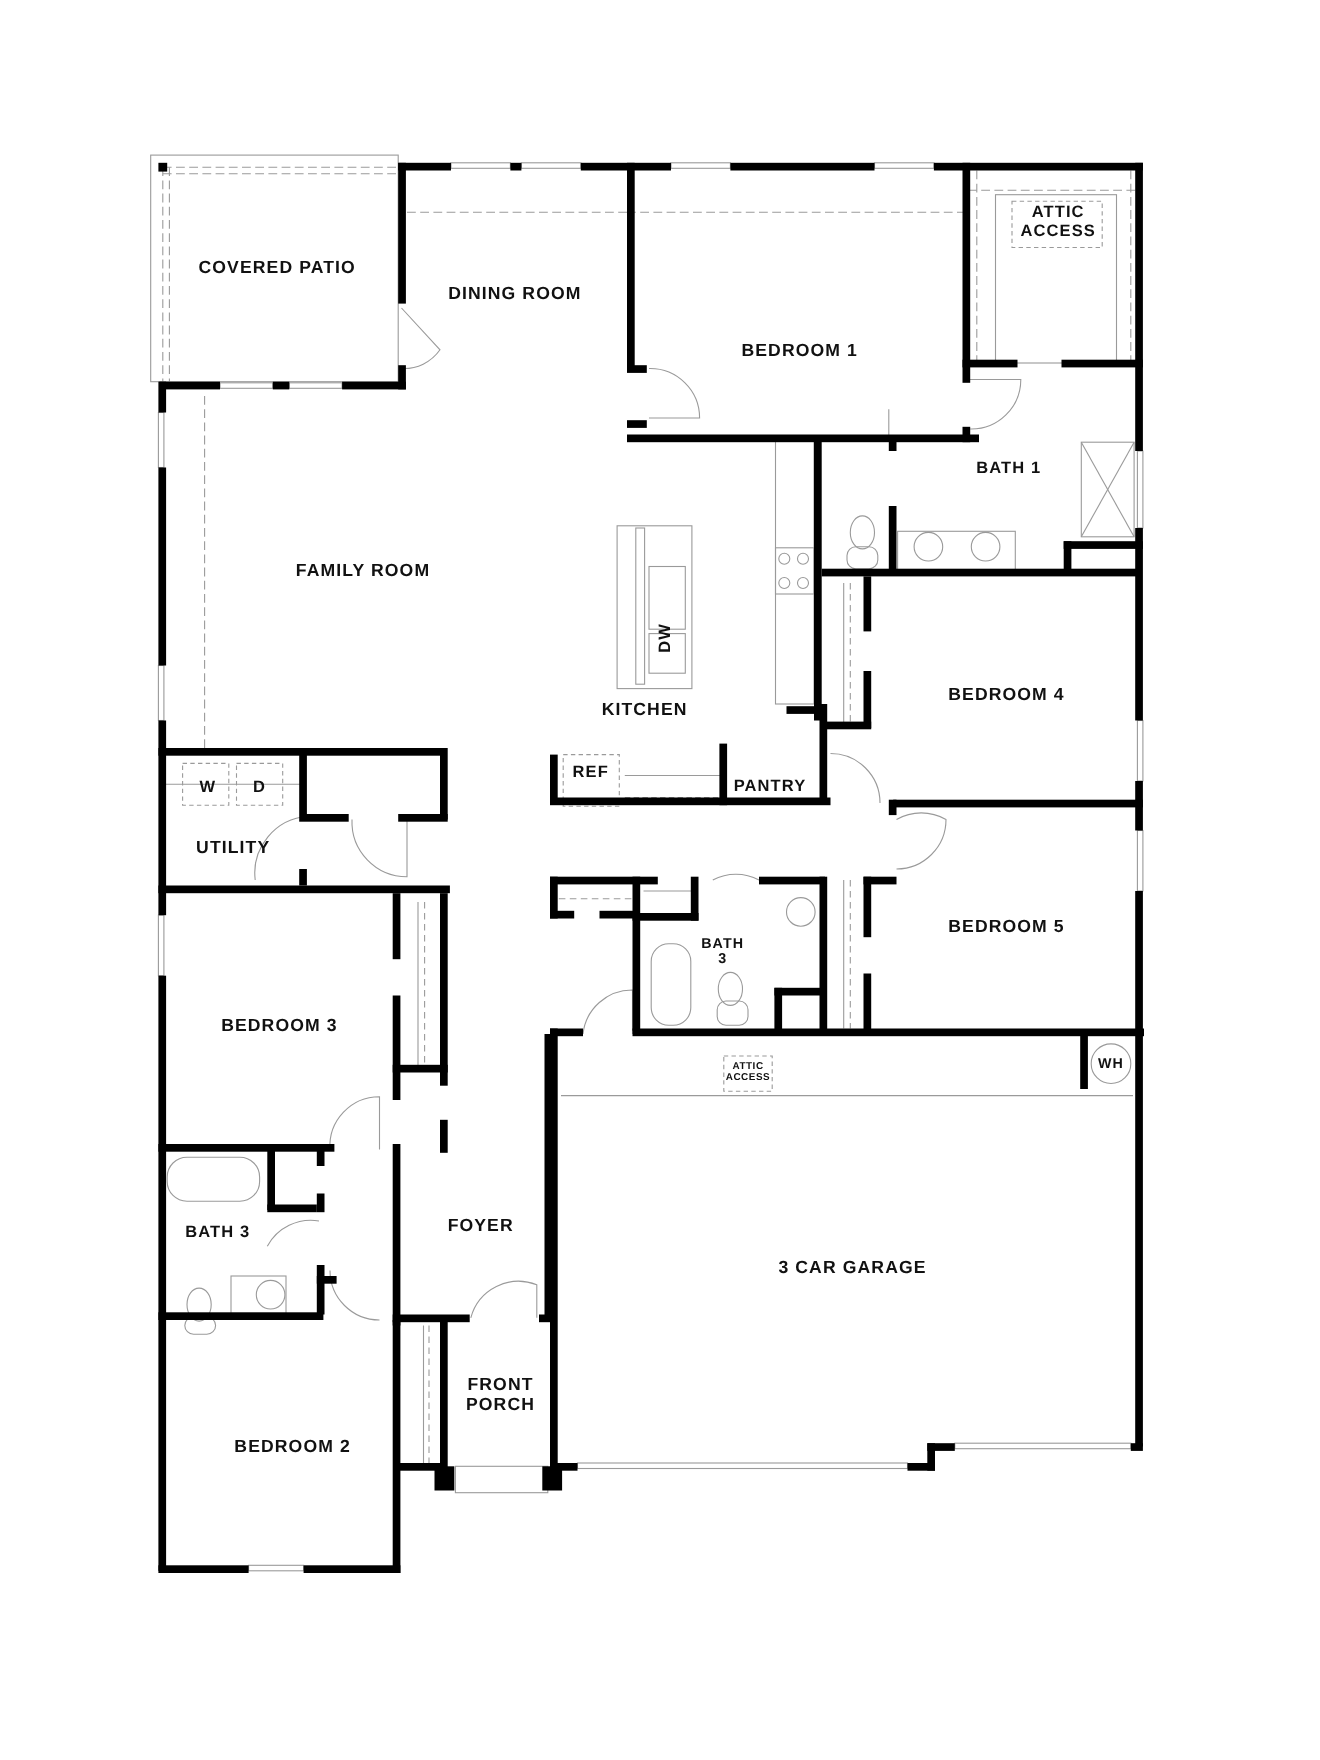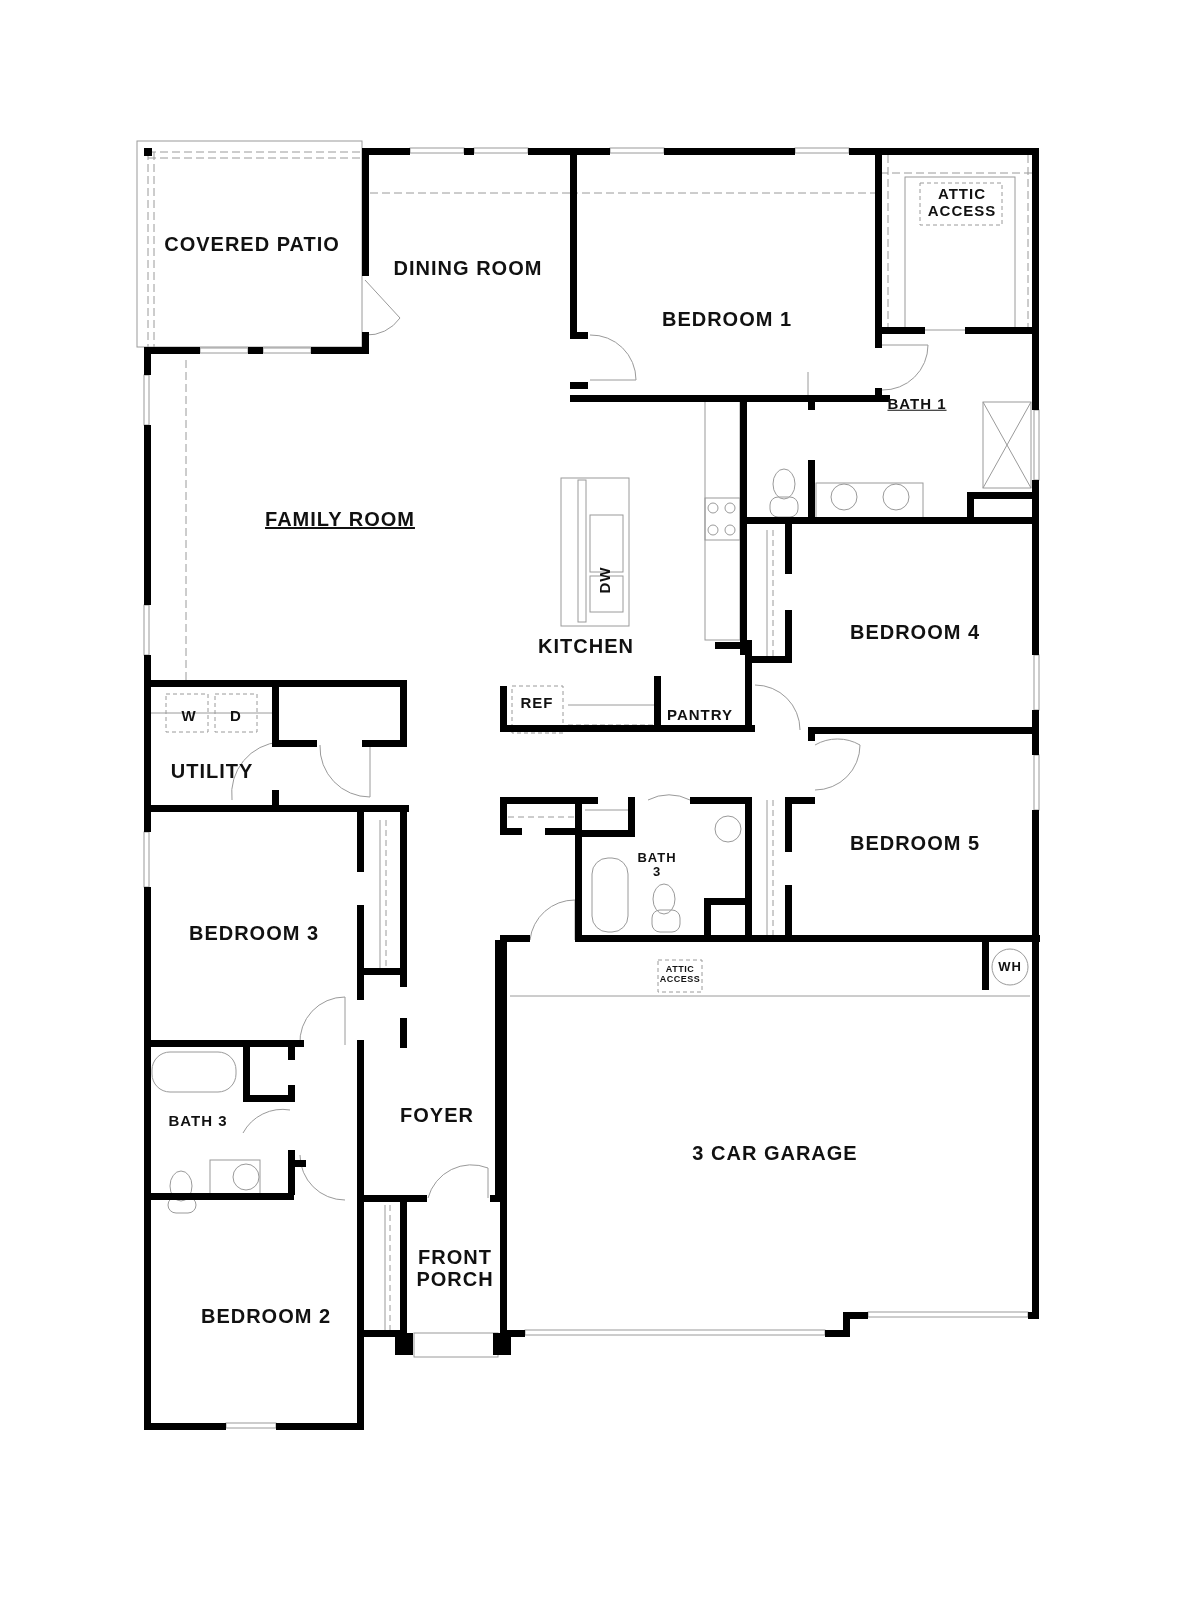--- a/index.html
+++ b/index.html
@@ -1,21 +1,21 @@
 <!DOCTYPE html>
 <html><head>
 <meta charset="utf-8">
 <style>
   html, body { margin:0; padding:0; background:#ffffff; }
   body { width:1200px; height:1600px; position:relative; overflow:hidden;
          font-family:"Liberation Sans", "DejaVu Sans", sans-serif; }
   #plan { position:absolute; left:0; top:0; width:1200px; height:1600px; }
   .lbl { position:absolute; font-weight:bold; color:#111; letter-spacing:1px;
          text-align:center; white-space:nowrap; line-height:1.1; transform:translate(-50%,-50%); }
-  .lg { font-size:20px; }
+  .lg { font-size:16px; }
   .sm { font-size:15px; }
   .xs { font-size:13px;text-align:center; }
   .tiny { font-size:9px; letter-spacing:0.5px; }
   .dw { transform:translate(-50%,-50%) rotate(-90deg); }
 </style>
 </head>
 <body>
 
 <svg id="plan" viewBox="0 0 1200 1600" xmlns="http://www.w3.org/2000/svg">
 
@@ -233,22 +233,22 @@
       <rect x="575" y="935" width="465" height="7"></rect>
     <rect x="982" y="940" width="7" height="50"></rect>
   </g>
 </svg>
 
 <div id="labels">
     <div class="lbl lg" style="left: 252px; top: 244px;">COVERED PATIO</div>
     <div class="lbl lg" style="left: 468px; top: 268px;">DINING ROOM</div>
     <div class="lbl lg" style="left: 727px; top: 283px; margin-top: 36px;">BEDROOM 1</div>
     <div class="lbl sm" style="left: 962px; top: 202px;">ATTIC<br>ACCESS</div>
-    <div class="lbl sm" style="left: 917px; top: 404px; text-decoration: underline;">BATH 1</div>
-    <div class="lbl lg" style="left: 340px; top: 519px; text-decoration: underline;">FAMILY ROOM</div>
+    <div class="lbl sm" style="left: 917px; top: 426px;">BATH 1</div>
+    <div class="lbl lg" style="left: 330px; top: 519px;">FAMILY ROOM</div>
     <div class="lbl lg" style="left: 586px; top: 646px;">KITCHEN</div>
     <div class="lbl sm" style="left: 537px; top: 703px; text-align: center;">REF</div>
     <div class="lbl sm" style="left: 700px; top: 715px;">PANTRY</div>
     <div class="lbl sm dw" style="left: 605px; top: 580px;">DW</div>
     <div class="lbl lg" style="left: 915px; top: 632px;">BEDROOM 4</div>
     <div class="lbl sm" style="left: 189px; top: 716px;">W</div>
     <div class="lbl sm" style="left: 236px; top: 716px;">D</div>
     <div class="lbl lg" style="left: 212px; top: 771px;">UTILITY</div>
     <div class="lbl xs" style="left: 657px; top: 865px;">BATH<br>3</div>
     <div class="lbl lg" style="left: 915px; top: 843px;">BEDROOM 5</div>

